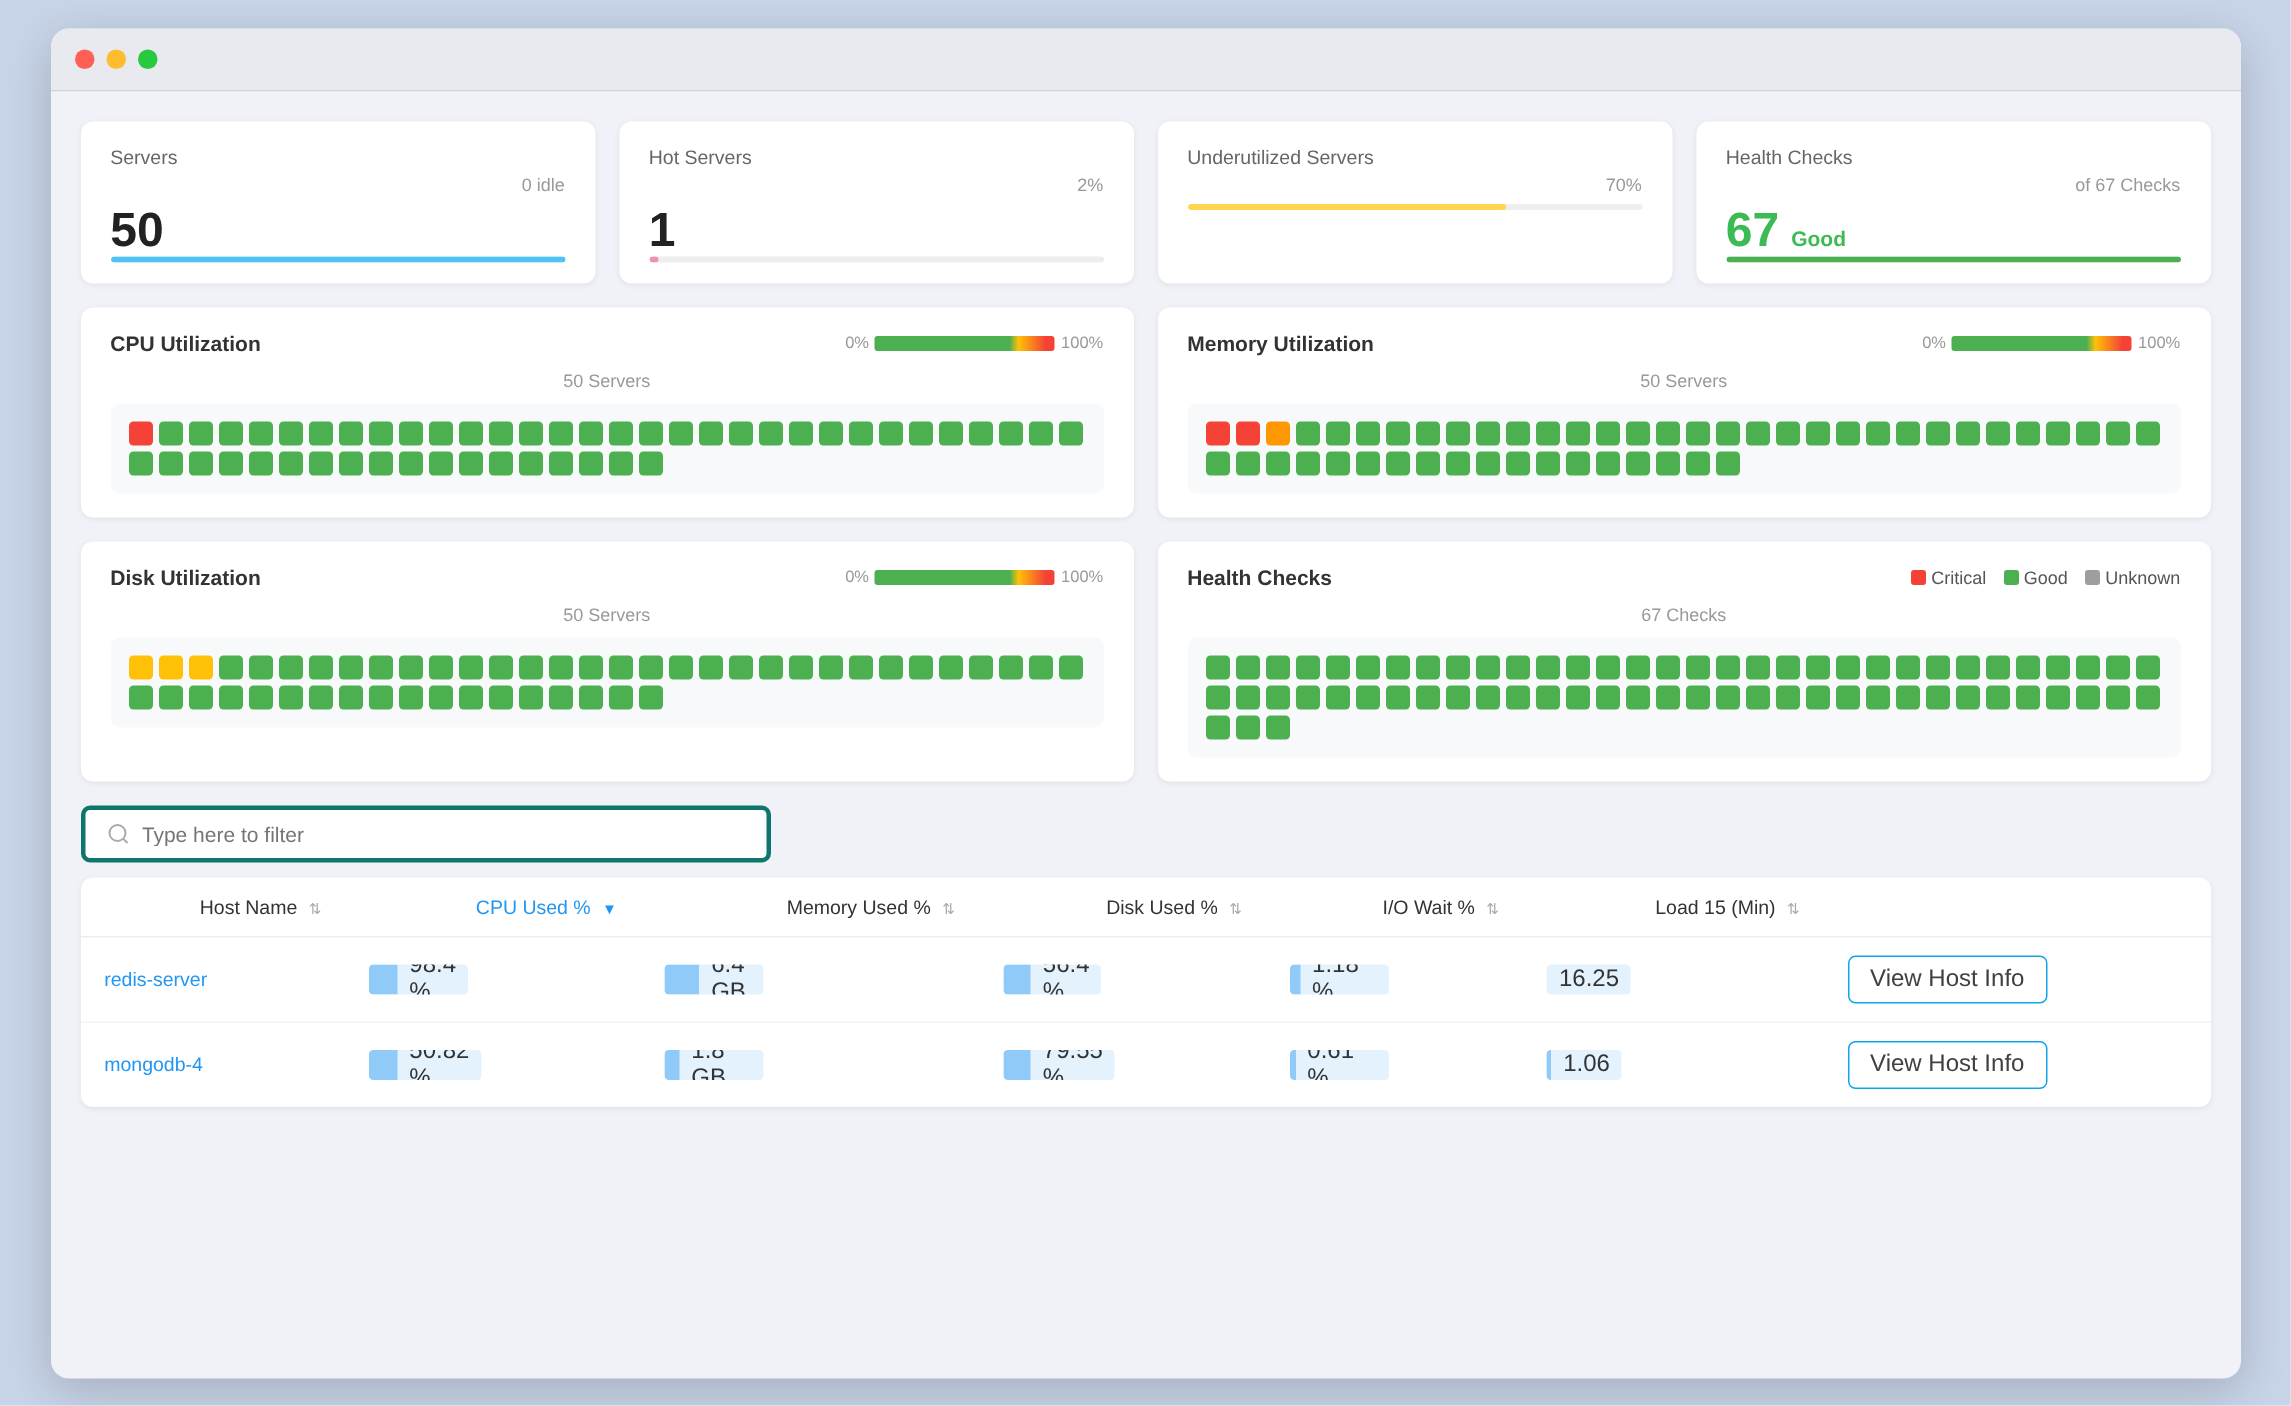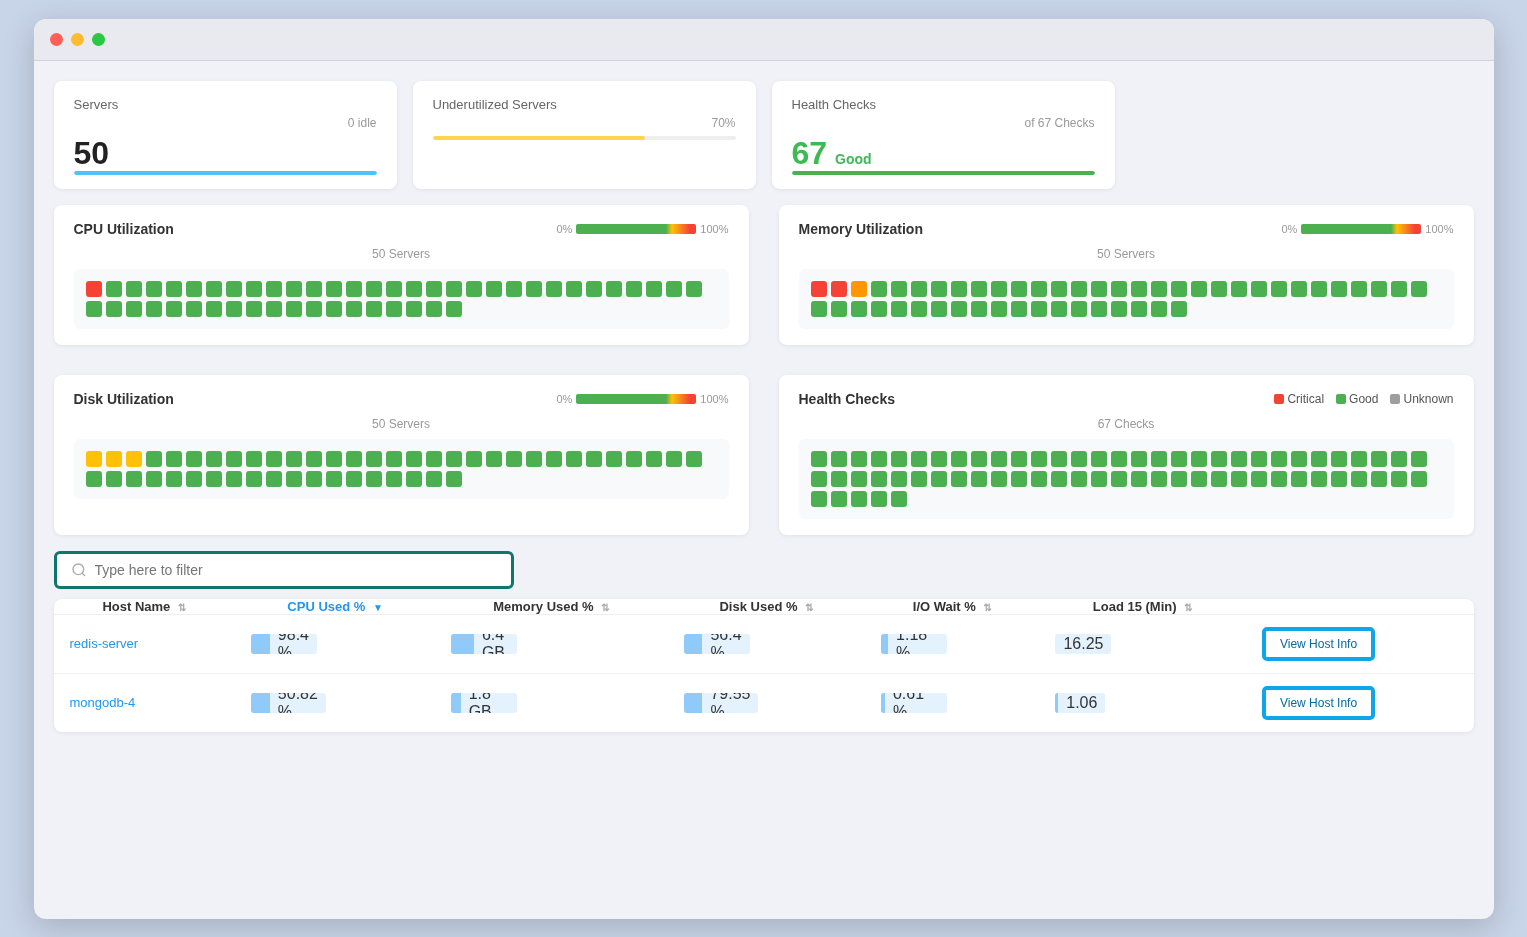--- a/index.html
+++ b/index.html
@@ -93,21 +93,21 @@
     .bar-green { background: #4caf50; }
     .stat-inline {
       display: flex;
       align-items: baseline;
       gap: 8px;
     }
     
     .util-panels {
       display: grid;
       grid-template-columns: 1fr 1fr;
-      gap: 30px;
+      gap: 16px;
       margin-bottom: 16px;
     }
     .util-panel {
       background: #fff;
       border-radius: 8px;
       padding: 16px 20px;
       box-shadow: 0 1px 4px rgba(0,0,0,0.07);
     }
     .util-panel-header {
       display: flex;
@@ -204,24 +204,24 @@
     }
     table {
       width: 100%;
       border-collapse: collapse;
       font-size: 13px;
     }
     thead tr {
       border-bottom: 1px solid #eee;
     }
     th {
-      padding: 0 16px;
-      text-align: center;
+      padding: 12px 16px;
+      text-align: right;
       font-size: 13px;
-      font-weight: 700;
+      font-weight: 400;
       color: #333;
       white-space: nowrap;
     }
     th .sort-icon {
       display: inline-block;
       margin-left: 4px;
       color: #aaa;
       font-size: 10px;
     }
     th.active-sort { color: #2196f3; }
@@ -232,25 +232,25 @@
       vertical-align: middle;
     }
     tr:last-child td { border-bottom: none; }
     .host-link {
       color: #2196f3;
       text-decoration: none;
       font-size: 13px;
     }
     .btn-view {
       background: #fff;
-      border: 4px solid #0ea5e9;
+      border: 1px solid #0ea5e9;
       border-radius: 5px;
       padding: 6px 14px;
-      font-size: 12px;
-      color: #0369a1;
+      font-size: 16px;
+      color: #404040;
       cursor: pointer;
       white-space: nowrap;
     }
     .metric-cell {
       display: flex;
       align-items: center;
       gap: 0;
     }
     .metric-bar-outer {
       background: #e3f2fd;
@@ -289,20 +289,28 @@
 
       <div class="stat-card">
         <div class="stat-card-label">Servers</div>
         <div class="stat-card-sub">0 idle</div>
         <div class="stat-card-value">50</div>
         <div class="stat-card-bar-bg">
           <div class="stat-card-bar bar-blue" style="width:100%"></div>
         </div>
       </div>
 
+      <div class="stat-card">
+        <div class="stat-card-label">Hot Servers</div>
+        <div class="stat-card-sub">2%</div>
+        <div class="stat-card-value">1</div>
+        <div class="stat-card-bar-bg">
+          <div class="stat-card-bar bar-pink" style="width:2%"></div>
+        </div>
+      </div>
 
       <div class="stat-card">
         <div class="stat-card-label">Underutilized Servers</div>
         <div class="stat-card-sub">70%</div>
         <div class="stat-card-bar-bg">
           <div class="stat-card-bar bar-yellow" style="width:70%"></div>
         </div>
       </div>
 
       <div class="stat-card">

